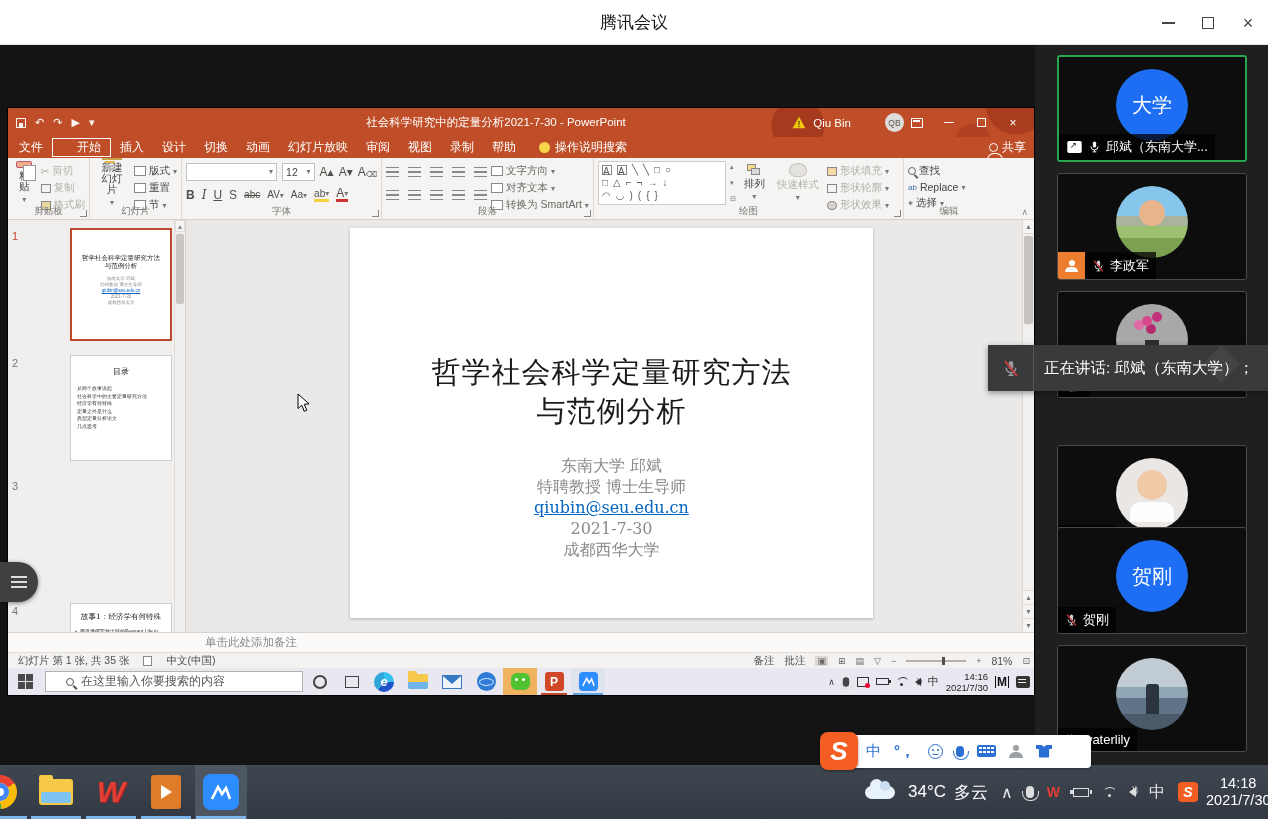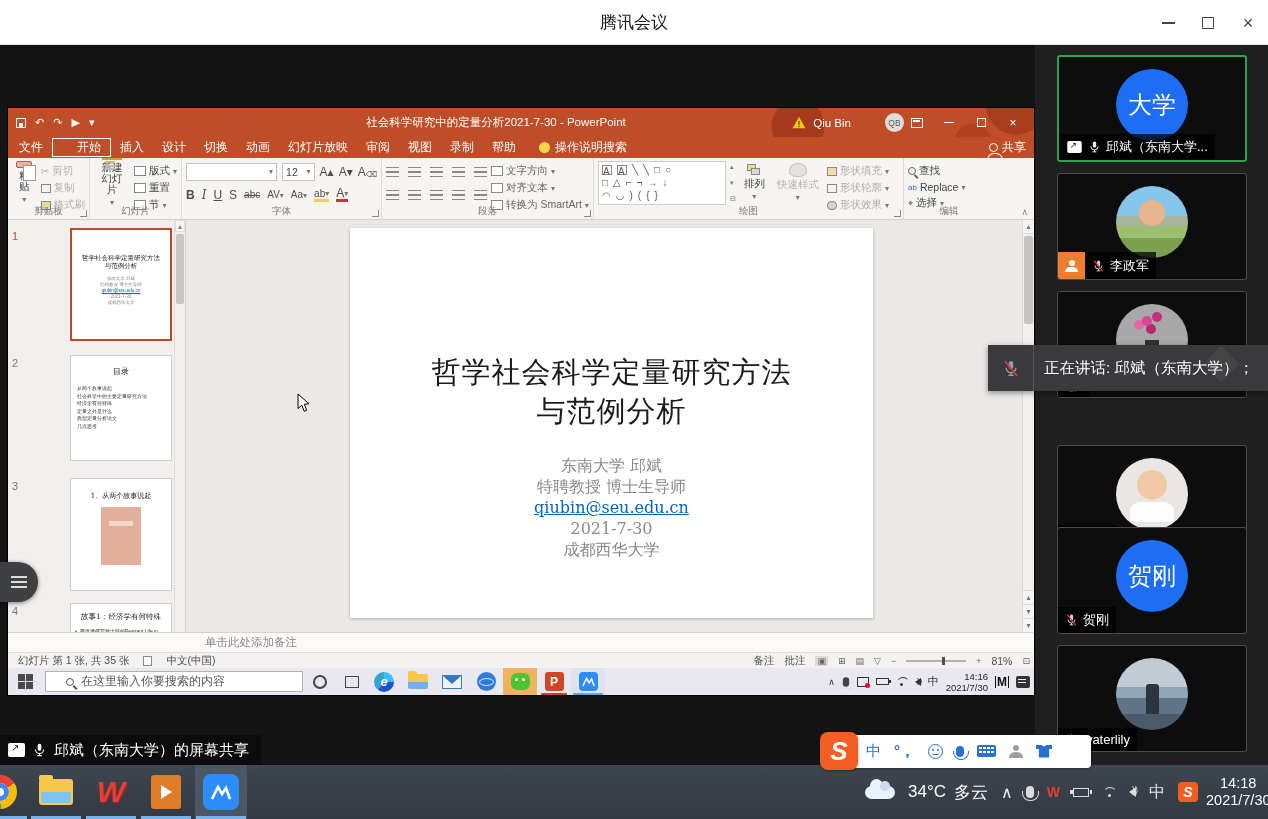--- a/index.html
+++ b/index.html
@@ -194,21 +194,21 @@
 .shirt-blue{width:16px;height:13px;background:#2a6fd3;clip-path:polygon(0 0,30% 0,50% 18%,70% 0,100% 0,100% 35%,82% 35%,82% 100%,18% 100%,18% 35%,0 35%);}
 .grid-blue{width:14px;height:14px;display:grid;grid-template-columns:6px 6px;grid-template-rows:6px 6px;gap:2px;}
 .grid-blue i{background:#2a6fd3;}
 .grid-blue i:first-child{border-radius:50% 0 0 0;}
 
 
 .rpanel{position:absolute;left:1035px;top:0;width:233px;height:720px;background:#1f1f1f;}
 .tile{position:absolute;left:22px;width:190px;height:107px;background:#0d0d0d;border:1px solid #4a4a4a;border-radius:3px;overflow:hidden;}
 .tile.active{border:2px solid #29a54d;}
 .av{position:absolute;left:50%;top:12px;transform:translateX(-50%);width:72px;height:72px;border-radius:50%;overflow:hidden;}
-.av-init{background:#1d6ef2;color:#fff;display:flex;align-items:center;justify-content:center;font-size:24px;}
+.av-init{background:#1d6ef2;color:#fff;display:flex;align-items:center;justify-content:center;font-size:20px;}
 .av-man{background:linear-gradient(180deg,#86c5ec 0 42%,#aab49d 42% 55%,#9cbf70 55% 72%,#7ba052 72%);}
 .av-man:after{content:"";display:block;width:26px;height:26px;border-radius:50%;background:#e7b48c;margin:14px auto 0;}
 .av-flower{background:#a8a8a8;}
 .av-flower:before{content:"";display:block;width:10px;height:10px;border-radius:50%;background:#d8488f;margin:12px 0 0 26px;box-shadow:10px -4px 0 #c22f7a,-8px 4px 0 #e06aa5,4px 8px 0 #b52a6e;}
 .av-flower:after{content:"";display:block;width:14px;height:22px;background:#2f2f2f;margin:14px auto 0;}
 .av-child{background:#e9e6e3;}
 .av-child:before{content:"";display:block;width:30px;height:30px;border-radius:50%;background:#f0c9a6;margin:12px auto 0;}
 .av-child:after{content:"";display:block;width:44px;height:20px;border-radius:10px 10px 0 0;background:#fdfdfd;margin:2px auto 0;}
 .av-sky{background:linear-gradient(180deg,#c2ccd4 0 40%,#8fa6b5 40% 55%,#5f7486 55% 78%,#4a5a68 78%);}
 .av-sky:after{content:"";display:block;width:13px;height:30px;background:#2c3440;margin:26px auto 0;border-radius:3px 3px 0 0;}
@@ -568,24 +568,20 @@
               <li>从两个故事说起</li>
               <li>社会科学中的主要定量研究方法</li>
               <li>经济学有何特殊</li>
               <li>定量之外是什么</li>
               <li>典型定量分析论文</li>
               <li>几点思考</li>
             </ul>
           </div>
 
           <span class="tnum" style="top:260px;">3</span>
-          <div class="thumb" style="top:258px;height:113px;">
-            <div class="t3-title serif">1、从两个故事说起</div>
-            <div class="book"></div>
-          </div>
 
           <span class="tnum" style="top:385px;">4</span>
           <div class="thumb" style="top:383px;height:113px;">
             <div class="t4-title serif">故事1：经济学有何特殊</div>
             <div class="t4-body">费孝通撰写并出版的Peasant Life in China(江村经济)系其25岁(1935)赴英读博时所写，1939年出版的专著，这本为费先生</div>
           </div>
 
           <div class="tscroll">
             <div class="sa">▲</div>
             <div style="position:absolute;left:1px;top:14px;width:8px;height:70px;background:#c9c6c3;border-radius:2px;"></div>
@@ -697,29 +693,20 @@
           <span class="mlogo">M</span>
           <span class="chat-ic"></span>
         </div>
       </div>
     </div>
 
     <div class="pill">
         <span class="hamb"></span>
       </div>
 
-    <div class="share-banner">
-      <span class="ssm"></span>
-      <svg class="msvg" width="15" height="16" viewBox="0 0 24 24">
-          <rect x="9" y="2" width="6" height="11" rx="3" fill="#fff"></rect>
-          <path d="M5.5 11a6.5 6.5 0 0 0 13 0" fill="none" stroke="#fff" stroke-width="1.8"></path>
-          <path d="M12 17.5V21M8.5 21h7" stroke="#fff" stroke-width="1.8"></path>
-        </svg>
-      <span>邱斌（东南大学）的屏幕共享</span>
-    </div>
 
     <div class="sogou">
       <span class="sg-logo">S</span>
       <div class="sg-bar">
         <span class="sg-ic">中</span>
         <span class="sg-ic" style="font-weight:bold;">°，</span>
         <span class="sg-ic smiley"></span>
         <span class="sg-ic mic-blue"></span>
         <span class="sg-ic kbd-blue"></span>
         <span class="sg-ic person-gray"></span>

